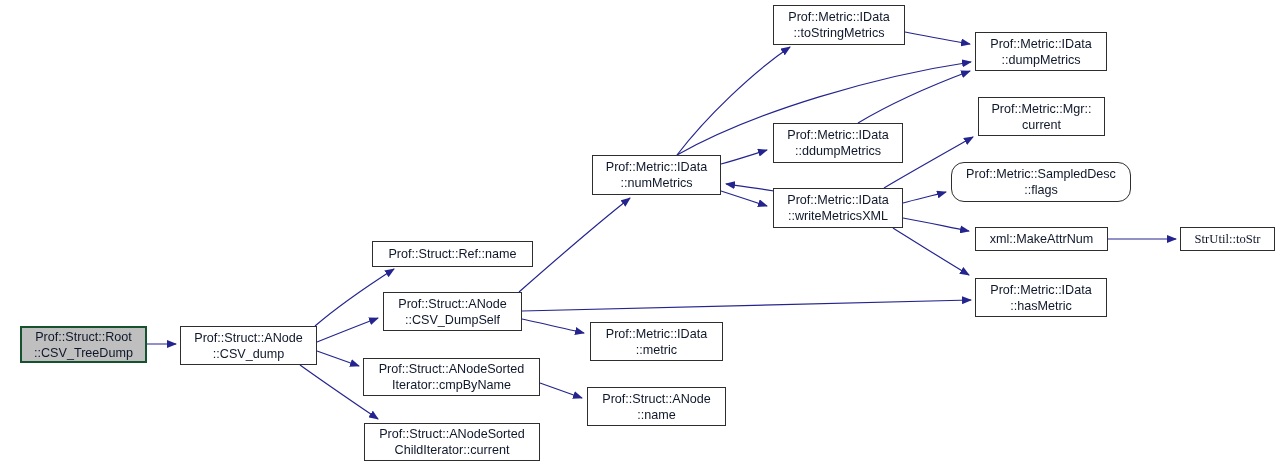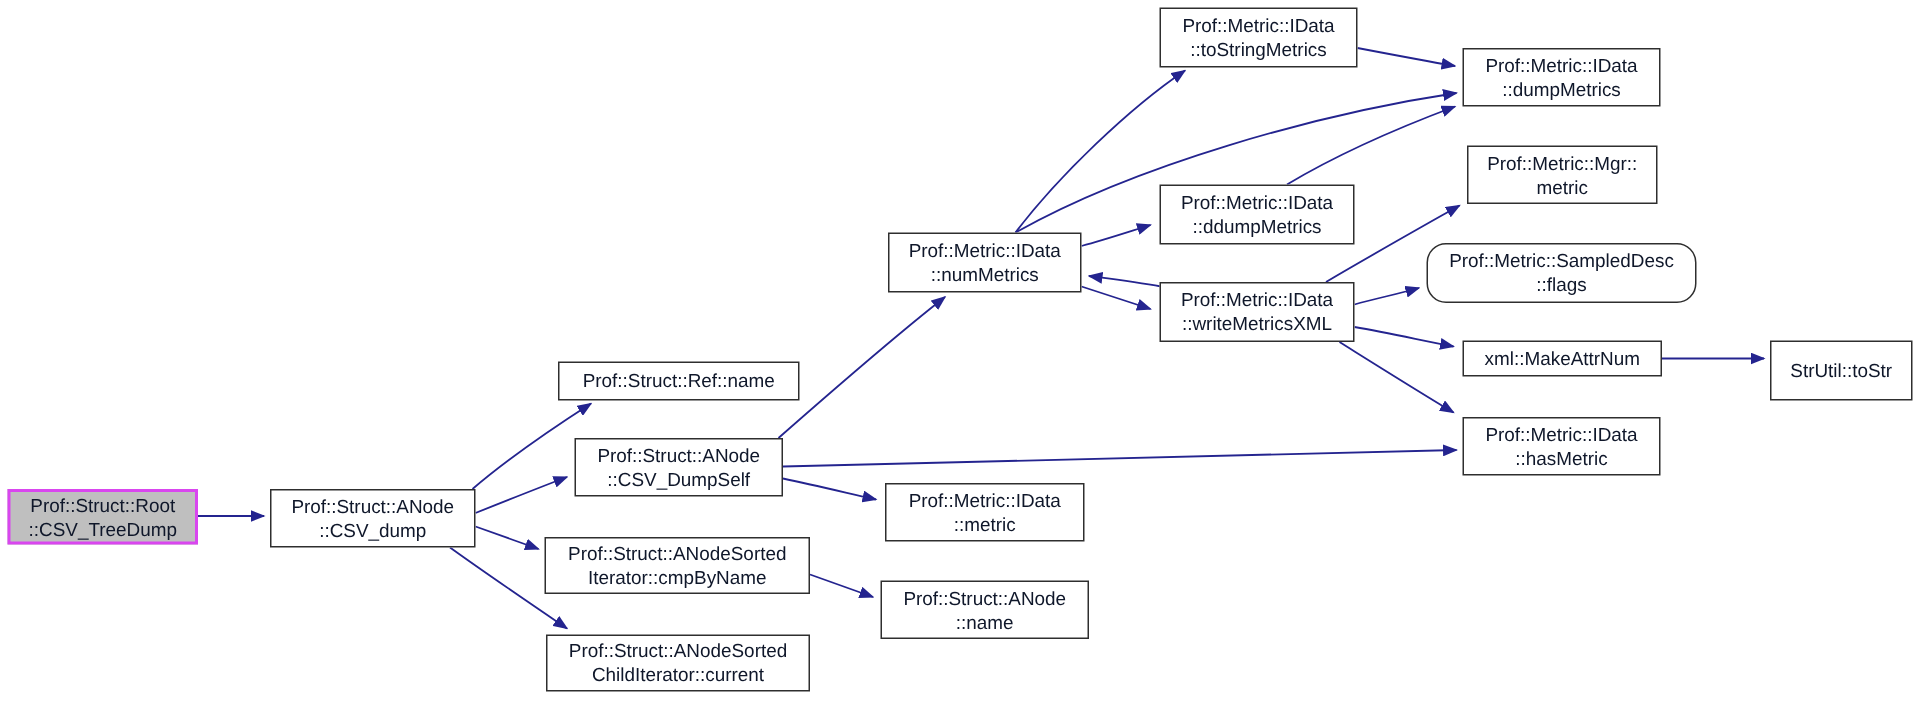--- a/index.html
+++ b/index.html
@@ -35,22 +35,23 @@
     background: var(--node-fill, #ffffff);
     border: 1.4px solid var(--node-border, #2e2e2e);
     color: #0f172a;
     font-size: 12.6px;
     line-height: 16px;
     white-space: nowrap;
     cursor: pointer;
   }
   .node.root {
     background: var(--root-fill, #bfbfbf);
-    border: 2px solid #d946ef;
+    border: 2px solid #14532d;
     cursor: default;
+    margin-left: 15px;
   }
   .node span { display: block; }
 </style>
 </head>
 <body>
 
 <div id="stage">
   <svg id="edges-svg" xmlns="http://www.w3.org/2000/svg" viewBox="0 0 1280 469">
     <defs>
       <marker id="arrow" viewBox="0 0 10 8" refX="9" refY="4" markerWidth="10" markerHeight="8" orient="auto" markerUnits="userSpaceOnUse">
@@ -128,30 +129,30 @@
       <div class="node" style="left: 773px; top: 188px; width: 130px; height: 40px;">
         <span>Prof::Metric::IData</span>
         <span>::writeMetricsXML</span>
       </div>
       <div class="node" style="left: 975px; top: 32px; width: 132px; height: 39px;">
         <span>Prof::Metric::IData</span>
         <span>::dumpMetrics</span>
       </div>
       <div class="node" style="left: 978px; top: 97px; width: 127px; height: 39px;">
         <span>Prof::Metric::Mgr::</span>
-        <span>metric</span>
+        <span>current</span>
       </div>
       <div class="node" style="left: 951px; top: 162px; width: 180px; height: 40px; border-radius: 13px;">
         <span>Prof::Metric::SampledDesc</span>
         <span>::flags</span>
       </div>
       <div class="node" style="left: 975px; top: 227px; width: 133px; height: 24px;">
         <span>xml::MakeAttrNum</span>
       </div>
-      <div class="node" style="left: 1180px; top: 227px; width: 95px; height: 40px;">
+      <div class="node" style="left: 1180px; top: 227px; width: 95px; height: 24px; font-family: Liberation Serif, serif;">
         <span>StrUtil::toStr</span>
       </div>
       <div class="node" style="left: 975px; top: 278px; width: 132px; height: 39px;">
         <span>Prof::Metric::IData</span>
         <span>::hasMetric</span>
       </div>
     </div>
 </div>
 
 </body></html>

